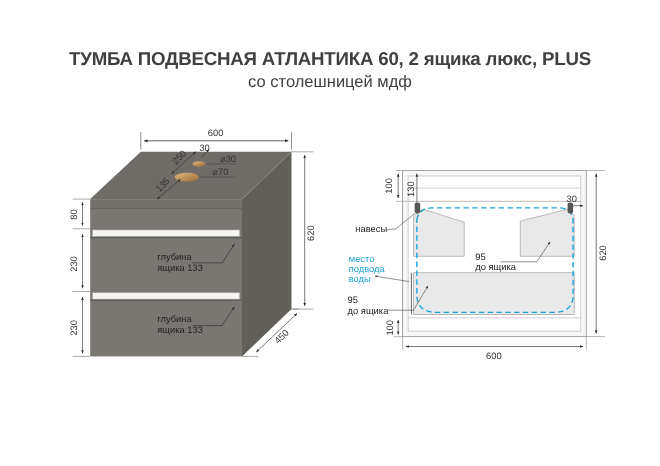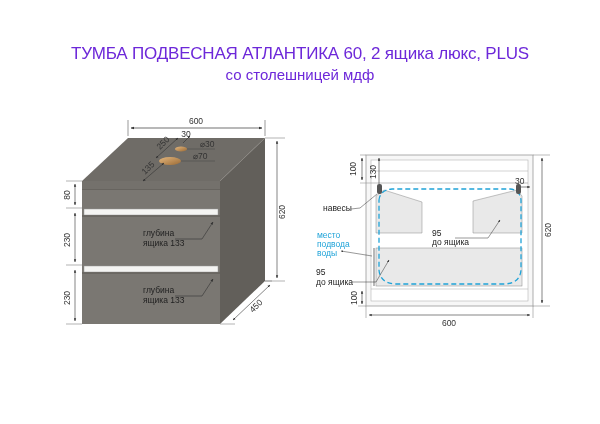--- a/index.html
+++ b/index.html
@@ -1,18 +1,18 @@
 <!DOCTYPE html>
 <html><head>
 <meta charset="utf-8">
 <style>
   html, body { margin: 0; padding: 0; background: #ffffff; }
   body { width: 600px; height: 424px; position: relative; overflow: hidden; font-family: "Liberation Sans", sans-serif; }
-  .title { position: absolute; left: 0; width: 600px; top: 44px; text-align: center; font-weight: normal; font-size: 17px; color: #6d28d9; letter-spacing: -0.2px; }
-  .subtitle { position: absolute; left: 0; width: 600px; top: 66px; text-align: center; font-size: 15px; color: #6d28d9; }
+  .title { position: absolute; left: 0; width: 600px; top: 44px; text-align: center; font-weight: bold; font-size: 17px; color: #404040; letter-spacing: -0.2px; }
+  .subtitle { position: absolute; left: 0; width: 600px; top: 66px; text-align: center; font-size: 15px; color: #404040; }
   svg { position: absolute; left: 0; top: 0; }
   .dim { font-family: "Liberation Sans", sans-serif; font-size: 8.5px; fill: #333; }
   .lbl { font-family: "Liberation Sans", sans-serif; font-size: 8.5px; fill: #222; }
   .blue { fill: #1fa3d8; }
 </style>
 </head>
 <body>
 
 <div class="title">ТУМБА ПОДВЕСНАЯ АТЛАНТИКА 60, 2 ящика люкс, PLUS</div>
 <div class="subtitle">со столешницей мдф</div>

